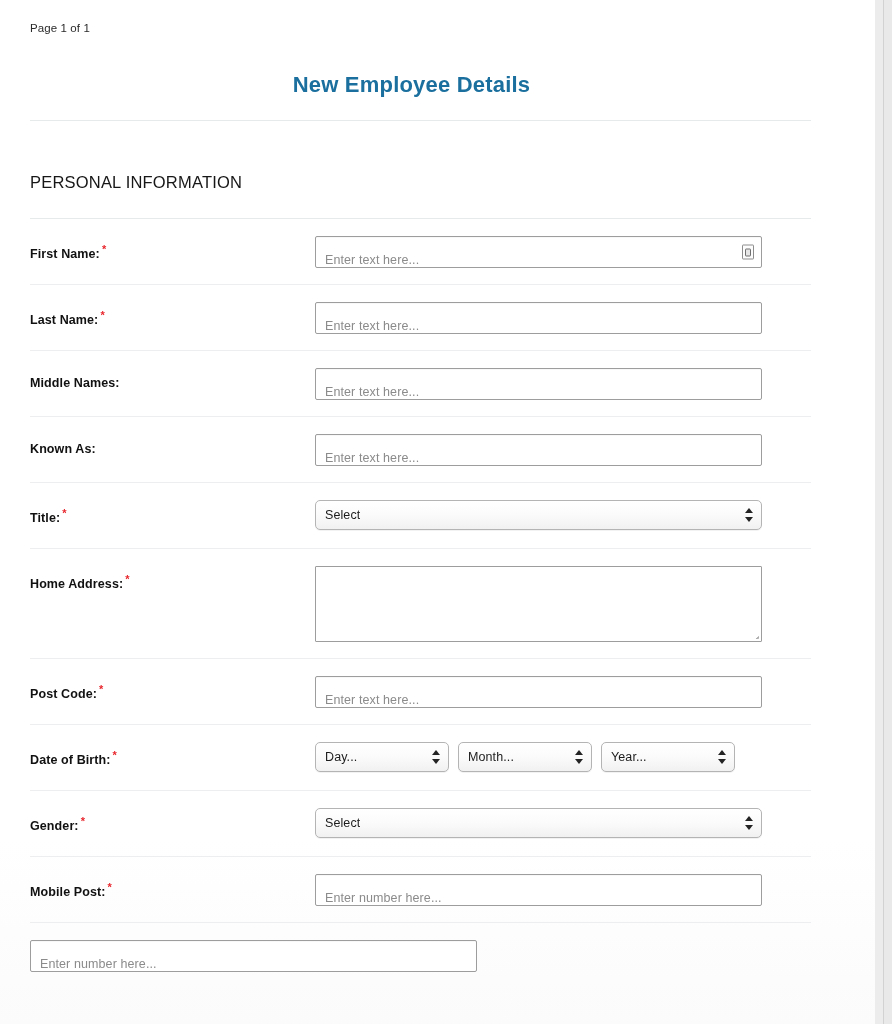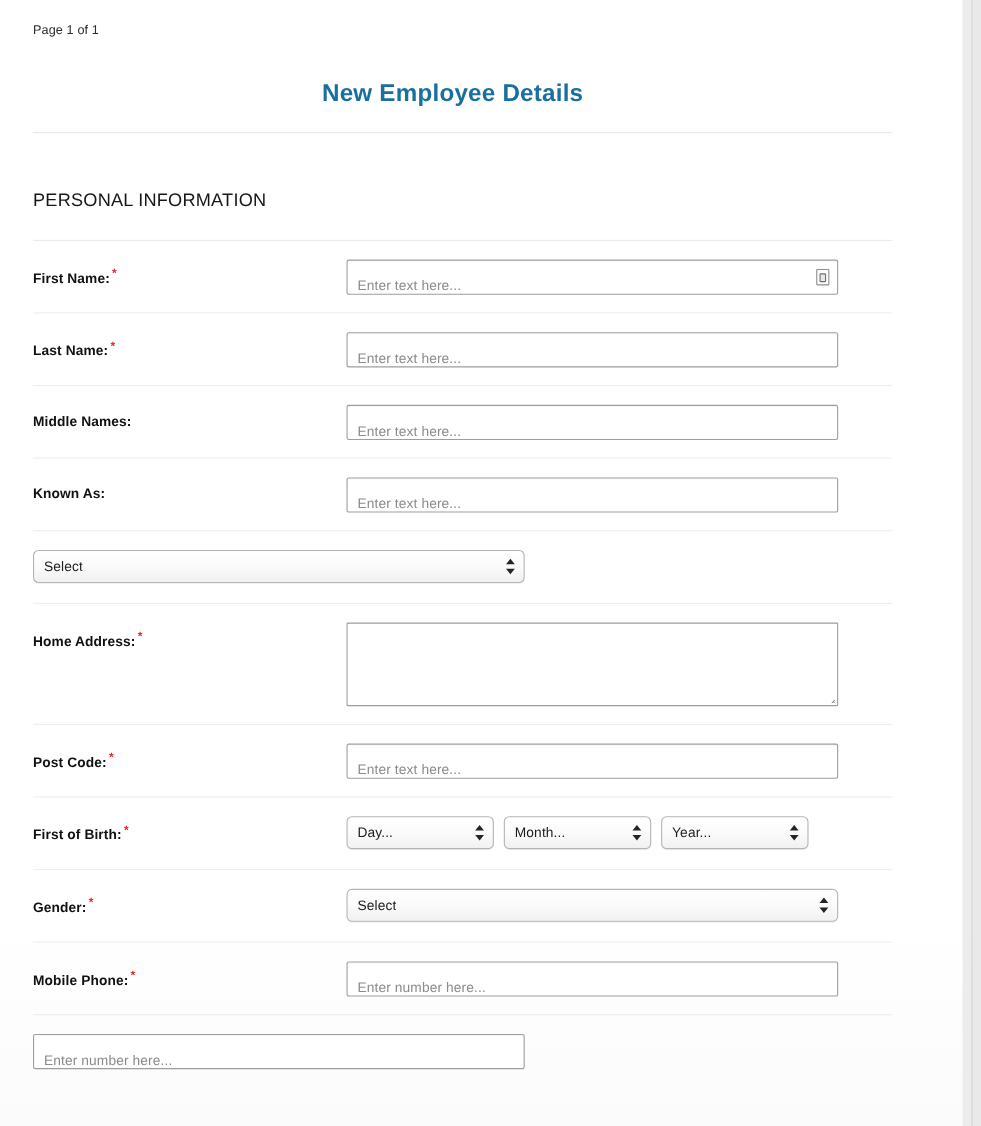--- a/index.html
+++ b/index.html
@@ -275,20 +275,21 @@
       </div>
       <div class="field-row">
         <div class="field-label"><span>Known As:</span></div>
         <div class="field-control">
           <div class="text-input">
             <span class="placeholder">Enter text here...</span>
           </div>
         </div>
       </div>
       <div class="field-row">
+        <div class="field-label"><span>Title:</span><span class="req-star">*</span></div>
         <div class="field-control">
           <div class="select-box wide">
             <span class="select-value">Select</span>
             <span class="stepper">
               <b></b>
               <s></s>
             </span>
           </div>
         </div>
       </div>
@@ -305,21 +306,21 @@
       </div>
       <div class="field-row">
         <div class="field-label"><span>Post Code:</span><span class="req-star">*</span></div>
         <div class="field-control">
           <div class="text-input">
             <span class="placeholder">Enter text here...</span>
           </div>
         </div>
       </div>
       <div class="field-row">
-        <div class="field-label"><span>First of Birth:</span><span class="req-star">*</span></div>
+        <div class="field-label"><span>Date of Birth:</span><span class="req-star">*</span></div>
         <div class="field-control">
           <div class="dob-group">
             <div class="select-box dob">
               <span class="select-value">Day...</span>
               <span class="stepper">
                 <b></b>
                 <s></s>
               </span>
             </div>
             <div class="select-box dob">
@@ -345,21 +346,21 @@
           <div class="select-box wide">
             <span class="select-value">Select</span>
             <span class="stepper">
               <b></b>
               <s></s>
             </span>
           </div>
         </div>
       </div>
       <div class="field-row">
-        <div class="field-label"><span>Mobile Phone:</span><span class="req-star">*</span></div>
+        <div class="field-label"><span>Mobile Post:</span><span class="req-star">*</span></div>
         <div class="field-control">
           <div class="text-input">
             <span class="placeholder">Enter number here...</span>
           </div>
         </div>
       </div>
       <div class="field-row">
         <div class="field-control">
           <div class="text-input">
             <span class="placeholder">Enter number here...</span>

